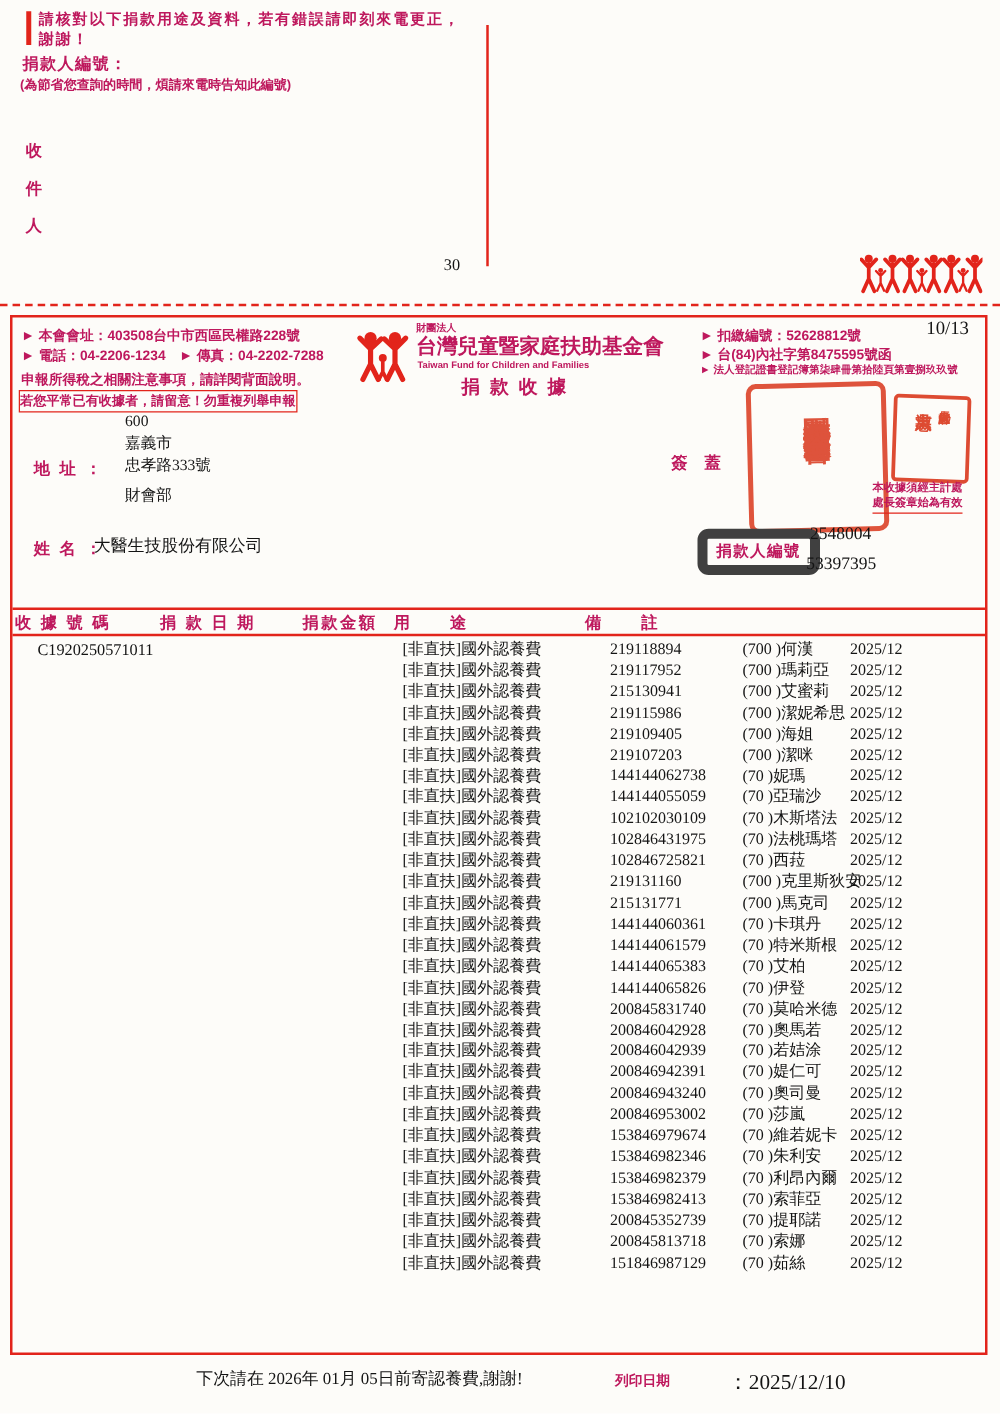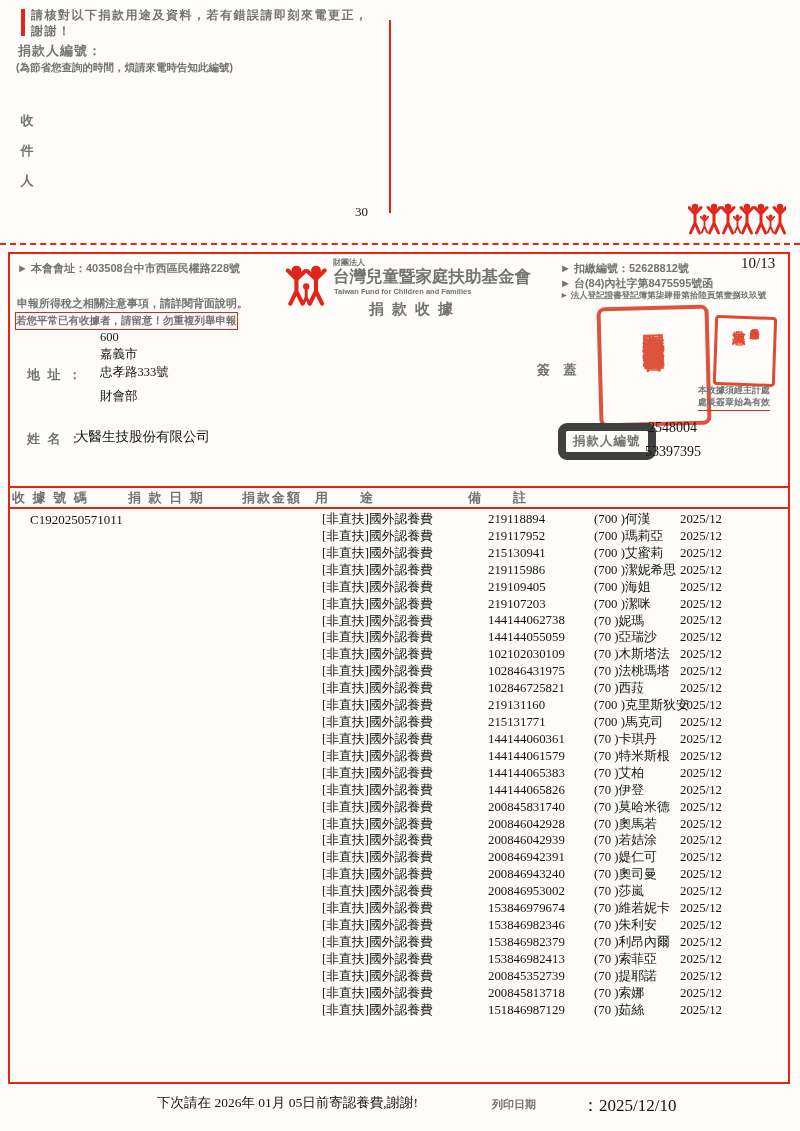--- a/index.html
+++ b/index.html
@@ -1,20 +1,20 @@
 <!DOCTYPE html>
 <html lang="zh-Hant"><head>
 <meta charset="utf-8">
 <style>
   html,body{margin:0;padding:0;background:#ffffff;}
   .page{
     position:relative;width:800px;height:1131px;background:#fdfcf9;overflow:hidden;
     font-family:"Liberation Sans","DejaVu Sans",sans-serif;color:#141414;
   }
-  .red{color:#737373;}
+  .red{color:#be185d;}
   .abs{position:absolute;}
   .serif{font-family:"Liberation Serif","DejaVu Serif",serif;}
 
   
   .notice-bar{left:21px;top:9px;width:4px;height:27px;background:#e2241b;}
   .notice-l1{left:31px;top:7px;font-size:12px;font-weight:bold;letter-spacing:1.5px;}
   .notice-l2{left:31px;top:23px;font-size:12px;font-weight:bold;letter-spacing:1.5px;}
   .donor-no-label-top{left:18px;top:42px;font-size:13px;font-weight:bold;letter-spacing:1px;}
   .donor-no-note{left:16px;top:61px;font-size:10.5px;font-weight:bold;}
   .recipient{left:19px;top:112px;width:16px;font-size:13px;font-weight:bold;
@@ -139,20 +139,21 @@
       <use href="#fig" transform="translate(82.5,13) scale(0.62)"></use>
       <use href="#fig" transform="translate(92,2)"></use>
     </svg>
   </div>
 
   <div class="abs dash-sep"></div>
 
   <div class="abs rbox"></div>
 
   <div class="abs hl hl1 red">► 本會會址：403508台中市西區民權路228號</div>
+  <div class="abs hl hl2 red">► 電話：04-2206-1234　► 傳真：04-2202-7288</div>
   <div class="abs hl hl3 red">申報所得稅之相關注意事項，請詳閱背面說明。</div>
   <div class="abs warnbox red">若您平常已有收據者，請留意！勿重複列舉申報</div>
 
   <div class="abs org-logo">
     <svg class="logo-svg" width="46" height="44" viewBox="0 0 36 36" fill="none">
       <g>
         <circle cx="11" cy="7" r="4" fill="#e2241b"></circle>
         <path d="M11 11 L11 24 M11 14 L4 7 M11 14 L18 7.5 M11 24 L6 34 M11 24 L16 34" stroke="#e2241b" stroke-width="3.4" stroke-linecap="round"></path>
         <circle cx="27" cy="7" r="4" fill="#e2241b"></circle>
         <path d="M27 11 L27 24 M27 14 L20 7.5 M27 14 L34 7 M27 24 L22 34 M27 24 L32 34" stroke="#e2241b" stroke-width="3.4" stroke-linecap="round"></path>

